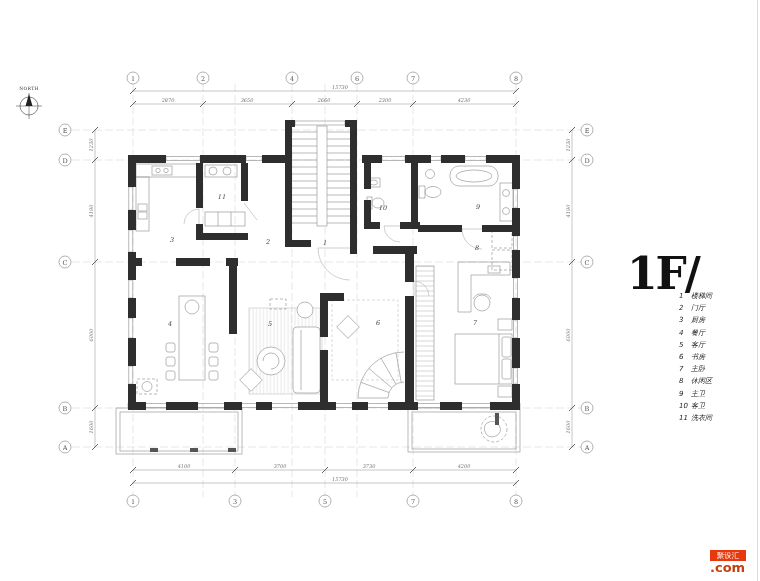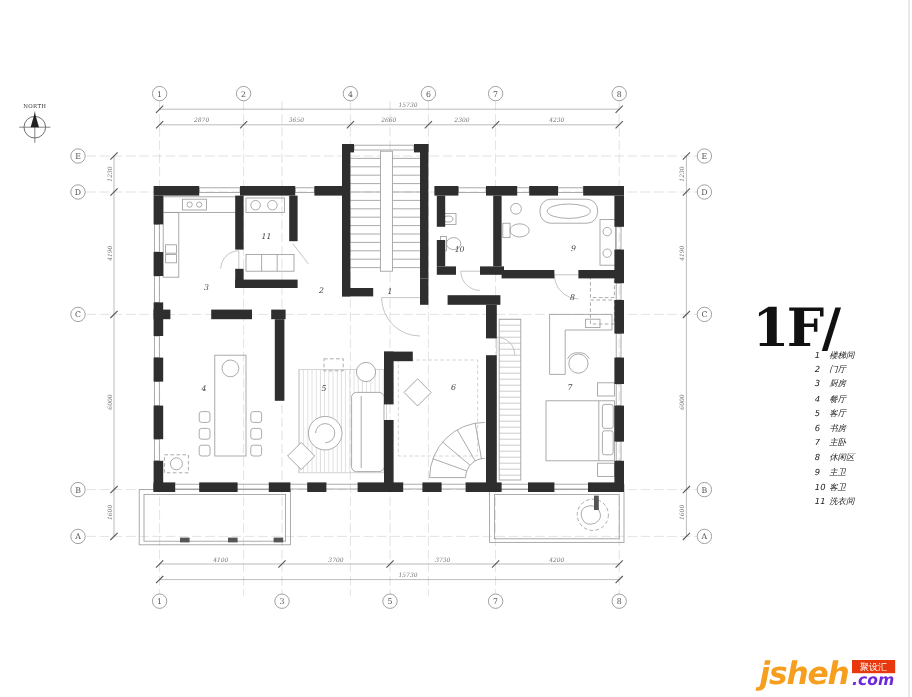--- a/index.html
+++ b/index.html
@@ -26,21 +26,21 @@
           font-style:italic;font-size:7px;color:#222;}
   .legend-row{display:flex;height:12.2px;line-height:12.2px;}
   .legend-num{width:12px;}
   .logo{position:absolute;left:633px;top:547px;width:126px;height:32px;
         font-family:"DejaVu Sans",sans-serif;}
   .logo-brand{position:absolute;left:0;top:0;font-size:26px;font-weight:bold;
               font-style:italic;color:#f69f1f;letter-spacing:-1px;}
   .logo-badge{position:absolute;left:77px;top:3px;width:36px;height:11px;background:#e8380d;
               color:#fff;font-size:7.5px;line-height:11px;text-align:center;font-style:normal;}
   .logo-tld{position:absolute;left:77px;top:13px;font-size:13px;font-weight:bold;
-            font-style:italic;color:#6d28d9;}
+            color:#c2410c;}
 </style>
 </head>
 <body>
 
 
 
 <div class="right-rule"></div>
 
 <svg width="760" height="581" viewBox="0 0 760 581">
   <defs>
@@ -459,19 +459,18 @@
       <span>客卫</span>
     </div>
   <div class="legend-row">
       <span class="legend-num">11</span>
       <span>洗衣间</span>
     </div>
 </div>
 
 
 <div class="logo">
-  <span class="logo-brand">jsheh</span>
   <span class="logo-badge">聚设汇</span>
   <span class="logo-tld">.com</span>
 </div>
 
 
 
 
 </body></html>

